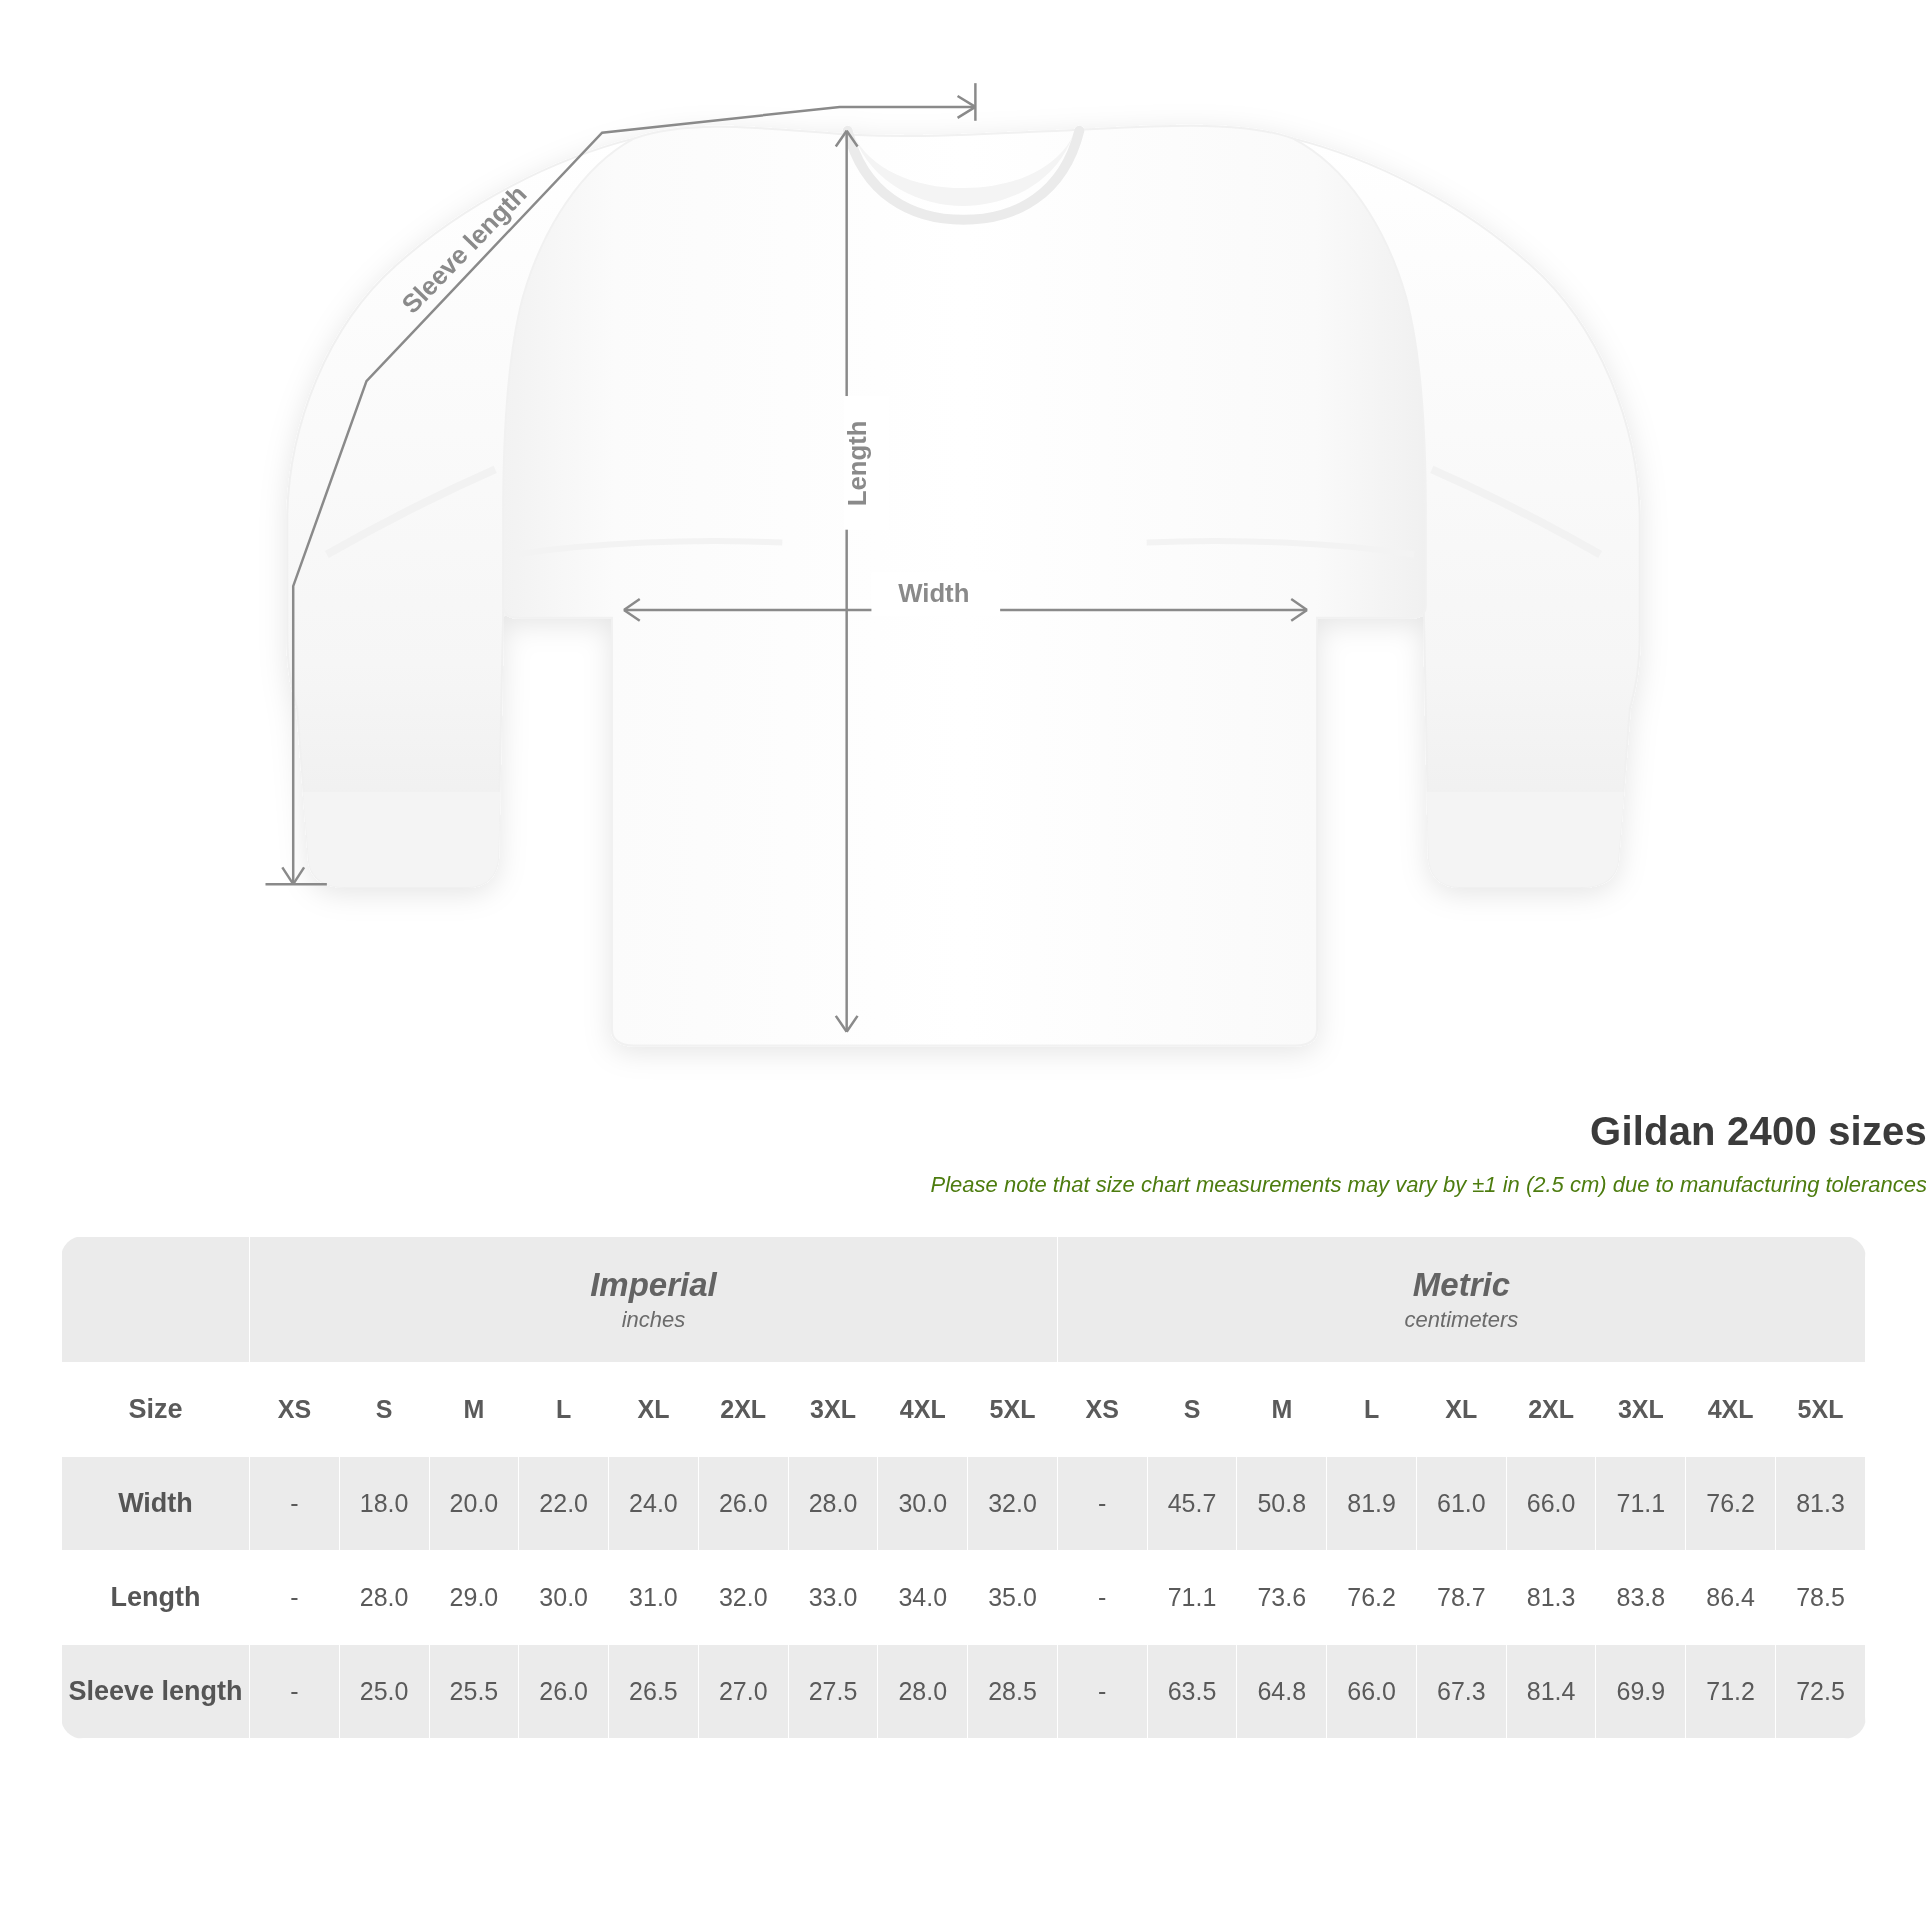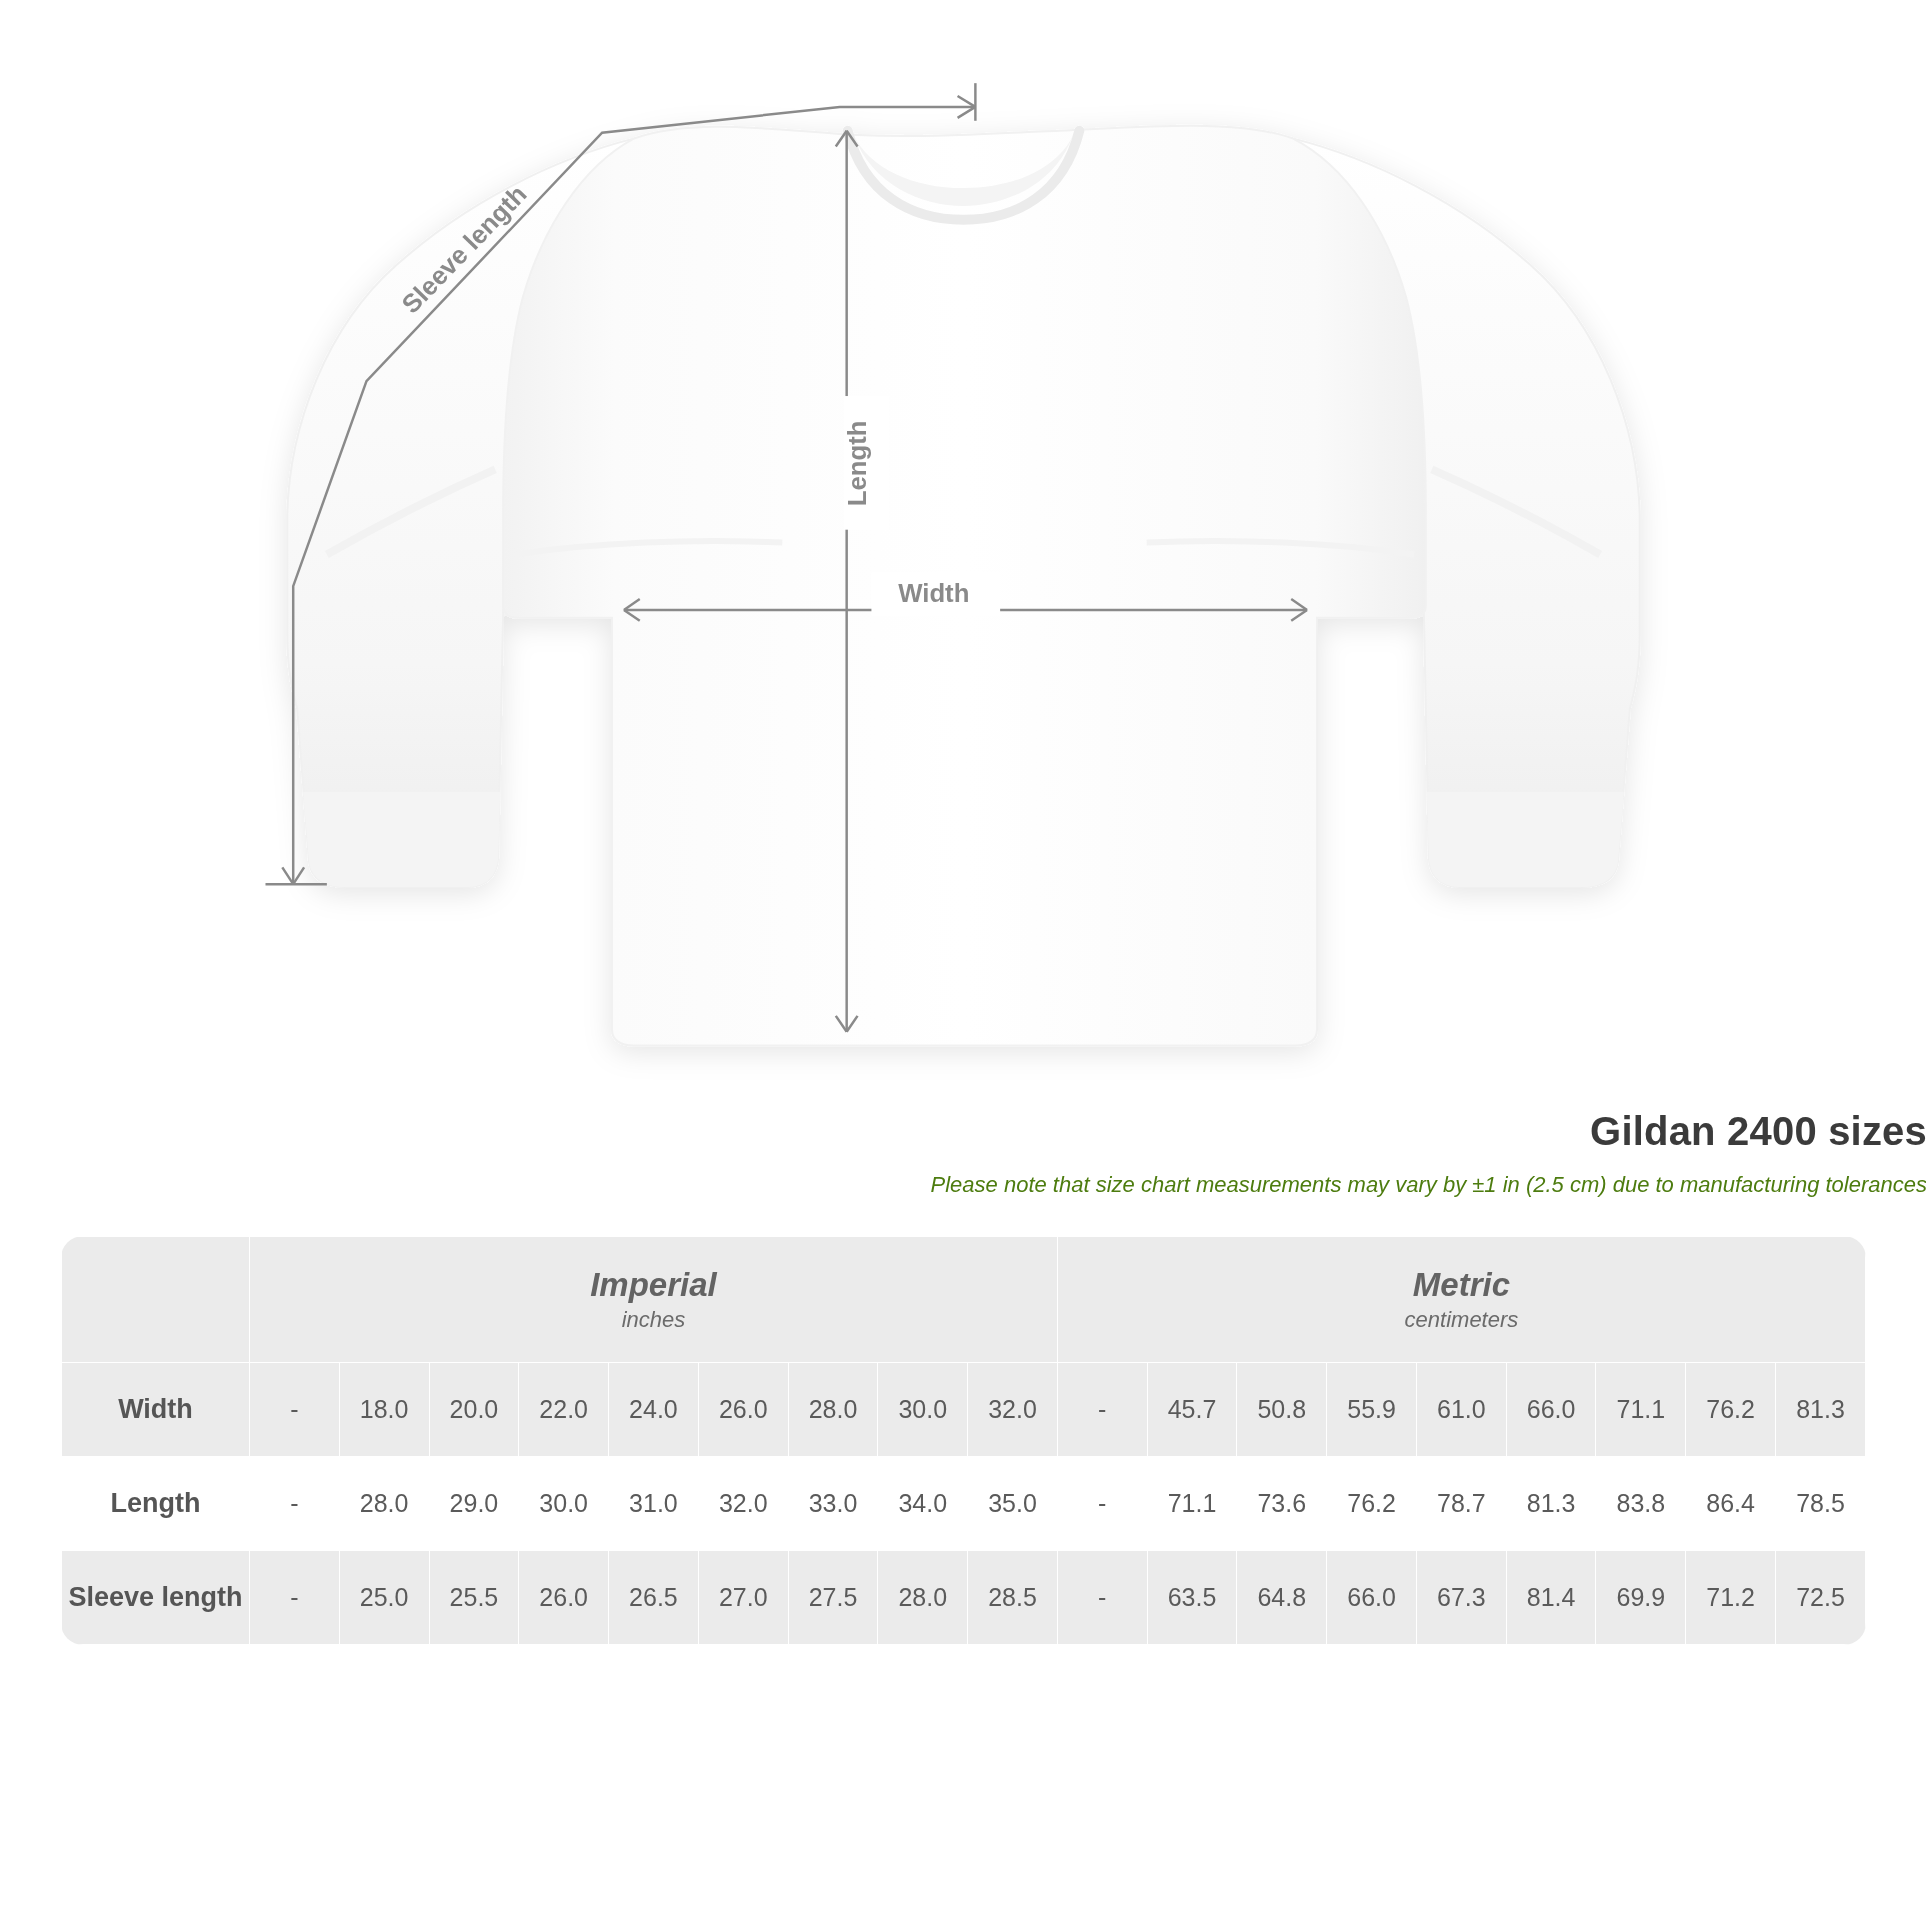--- a/index.html
+++ b/index.html
@@ -218,36 +218,57 @@
         <td colspan="9">
           <div class="unit-name">Imperial</div>
           <div class="unit-sub">inches</div>
         </td>
         <td colspan="9">
           <div class="unit-name">Metric</div>
           <div class="unit-sub">centimeters</div>
         </td>
       </tr>
 
+      <tr class="size-row">
+        <td class="rowlabel">Size</td>
+        <td>XS</td>
+        <td>S</td>
+        <td>M</td>
+        <td>L</td>
+        <td>XL</td>
+        <td>2XL</td>
+        <td>3XL</td>
+        <td>4XL</td>
+        <td>5XL</td>
+        <td>XS</td>
+        <td>S</td>
+        <td>M</td>
+        <td>L</td>
+        <td>XL</td>
+        <td>2XL</td>
+        <td>3XL</td>
+        <td>4XL</td>
+        <td>5XL</td>
+      </tr>
 
       <tr class="data-row">
         <td class="rowlabel">Width</td>
         <td>-</td>
         <td>18.0</td>
         <td>20.0</td>
         <td>22.0</td>
         <td>24.0</td>
         <td>26.0</td>
         <td>28.0</td>
         <td>30.0</td>
         <td>32.0</td>
         <td>-</td>
         <td>45.7</td>
         <td>50.8</td>
-        <td>55.9</td>
+        <td>81.9</td>
         <td>61.0</td>
         <td>66.0</td>
         <td>71.1</td>
         <td>76.2</td>
         <td>81.3</td>
       </tr>
 
       <tr class="data-row alt">
         <td class="rowlabel">Length</td>
         <td>-</td>

